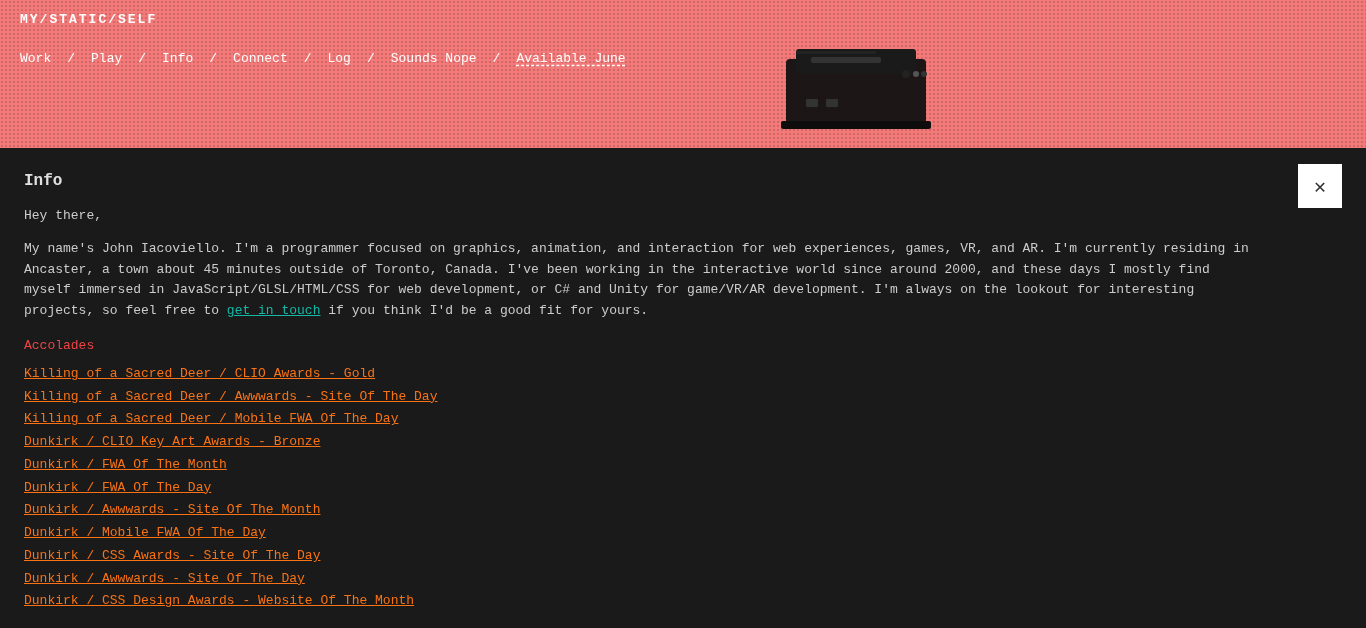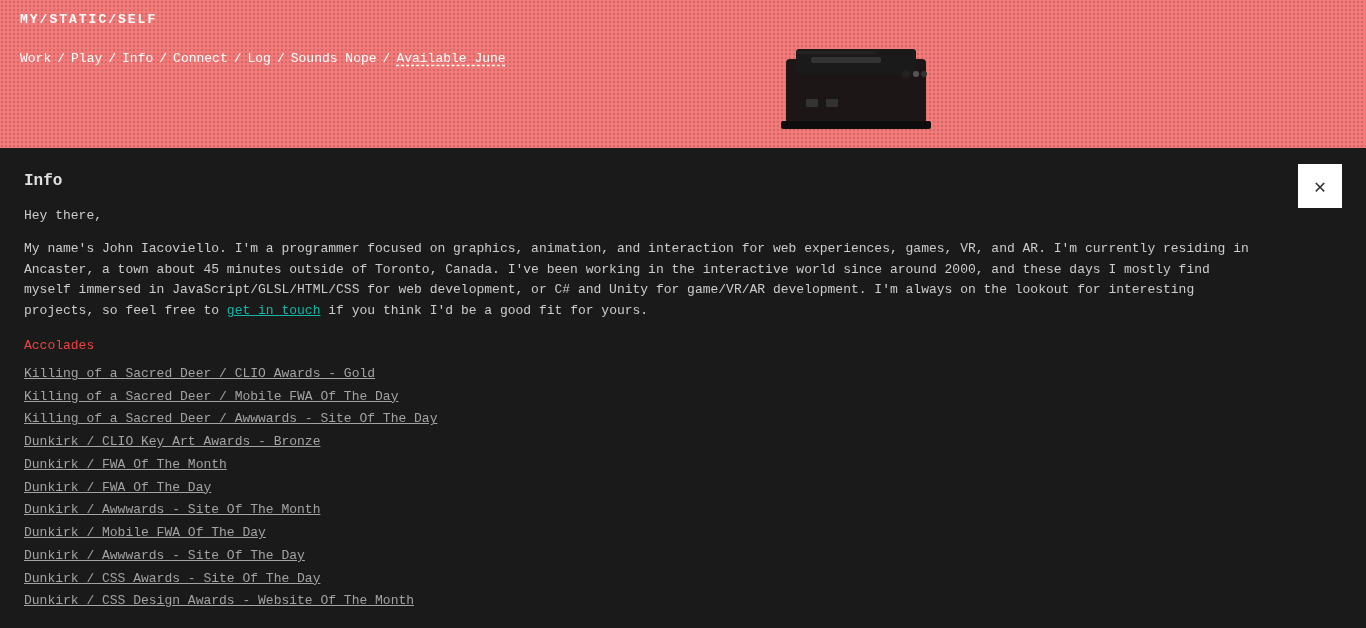--- a/index.html
+++ b/index.html
@@ -29,21 +29,21 @@
     #site-title {
       font-size: 13px;
       font-weight: bold;
       color: #fff;
       letter-spacing: 2px;
       margin-bottom: 24px;
     }
 
     #nav {
       display: flex;
-      gap: 0;
+      gap: 10px;
       align-items: flex-end;
       font-size: 13px;
     }
 
     .nav-item {
       color: #fff;
       text-decoration: none;
       cursor: pointer;
       font-size: 13px;
       font-family: 'Courier New', Courier, monospace;
@@ -131,21 +131,21 @@
     }
 
     #accolades-list {
       list-style: none;
       font-size: 13px;
       font-family: 'Courier New', Courier, monospace;
       line-height: 1.75;
     }
 
     #accolades-list li a {
-      color: #a3a3a3;
+      color: #f97316;
       text-decoration: underline;
       cursor: pointer;
     }
 
     
     #close-button {
       position: absolute;
       right: 24px;
       top: 16px;
       width: 44px;
@@ -216,29 +216,29 @@
         <span>My name's John Iacoviello. I'm a programmer focused on graphics, animation, and interaction for web experiences, games, VR, and AR. I'm currently residing in Ancaster, a town about 45 minutes outside of Toronto, Canada. I've been working in the interactive world since around 2000, and these days I mostly find myself immersed in JavaScript/GLSL/HTML/CSS for web development, or C# and Unity for game/VR/AR development. I'm always on the lookout for interesting projects, so feel free to</span>
         <a class="inline-link">get in touch</a>
         <span>if you think I'd be a good fit for yours.</span>
       </span>
     </div>
 
     <div id="accolades-heading">Accolades</div>
 
     <ul id="accolades-list">
     <li><a href="#">Killing of a Sacred Deer / CLIO Awards - Gold</a></li>
+        <li><a href="#">Killing of a Sacred Deer / Awwwards - Site Of The Day</a></li>
         <li><a href="#">Killing of a Sacred Deer / Mobile FWA Of The Day</a></li>
-        <li><a href="#">Killing of a Sacred Deer / Awwwards - Site Of The Day</a></li>
         <li><a href="#">Dunkirk / CLIO Key Art Awards - Bronze</a></li>
         <li><a href="#">Dunkirk / FWA Of The Month</a></li>
         <li><a href="#">Dunkirk / FWA Of The Day</a></li>
         <li><a href="#">Dunkirk / Awwwards - Site Of The Month</a></li>
         <li><a href="#">Dunkirk / Mobile FWA Of The Day</a></li>
+        <li><a href="#">Dunkirk / CSS Awards - Site Of The Day</a></li>
         <li><a href="#">Dunkirk / Awwwards - Site Of The Day</a></li>
-        <li><a href="#">Dunkirk / CSS Awards - Site Of The Day</a></li>
         <li><a href="#">Dunkirk / CSS Design Awards - Website Of The Month</a></li>
       </ul>
 
   </div>
 
   <div id="close-button">
     <span>✕</span>
   </div>
 </div>
 

